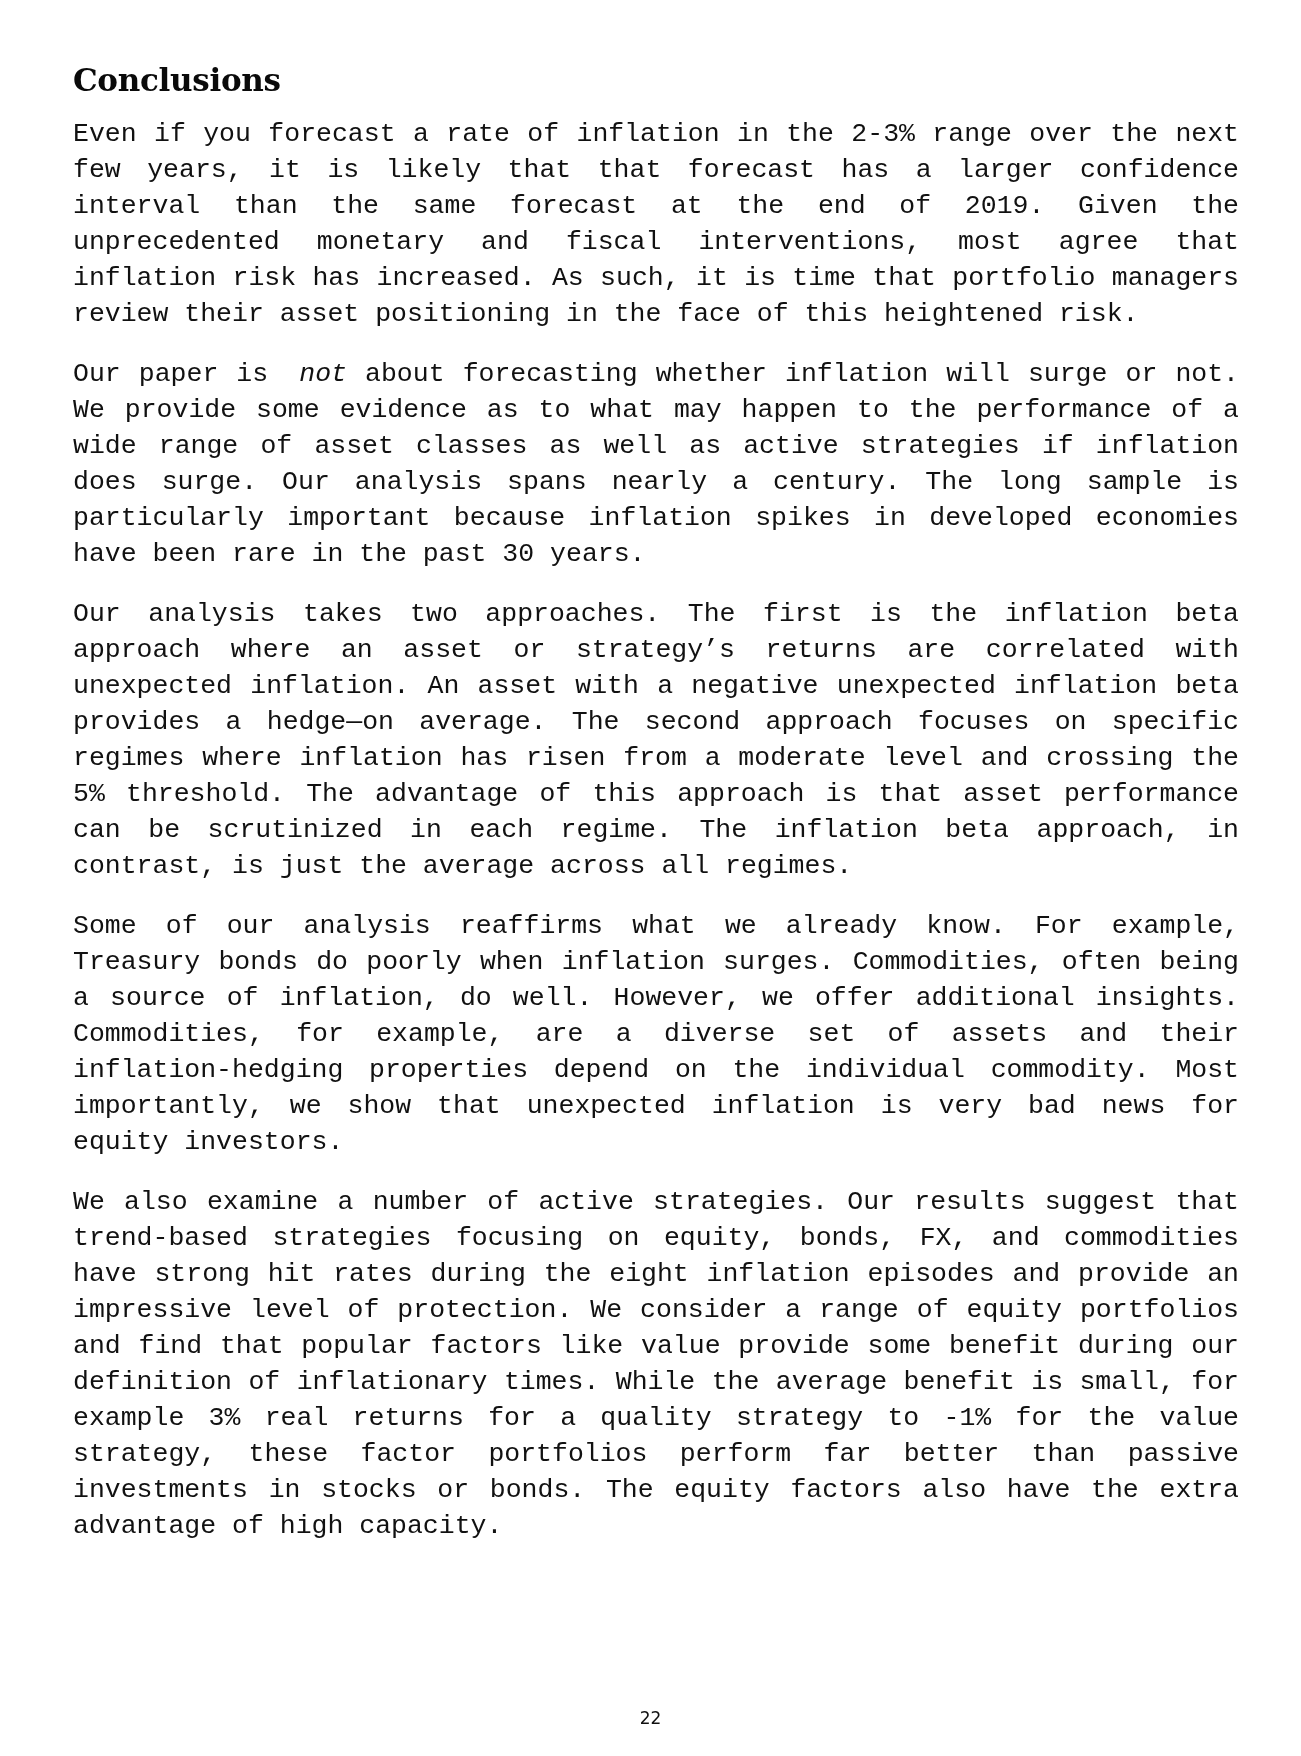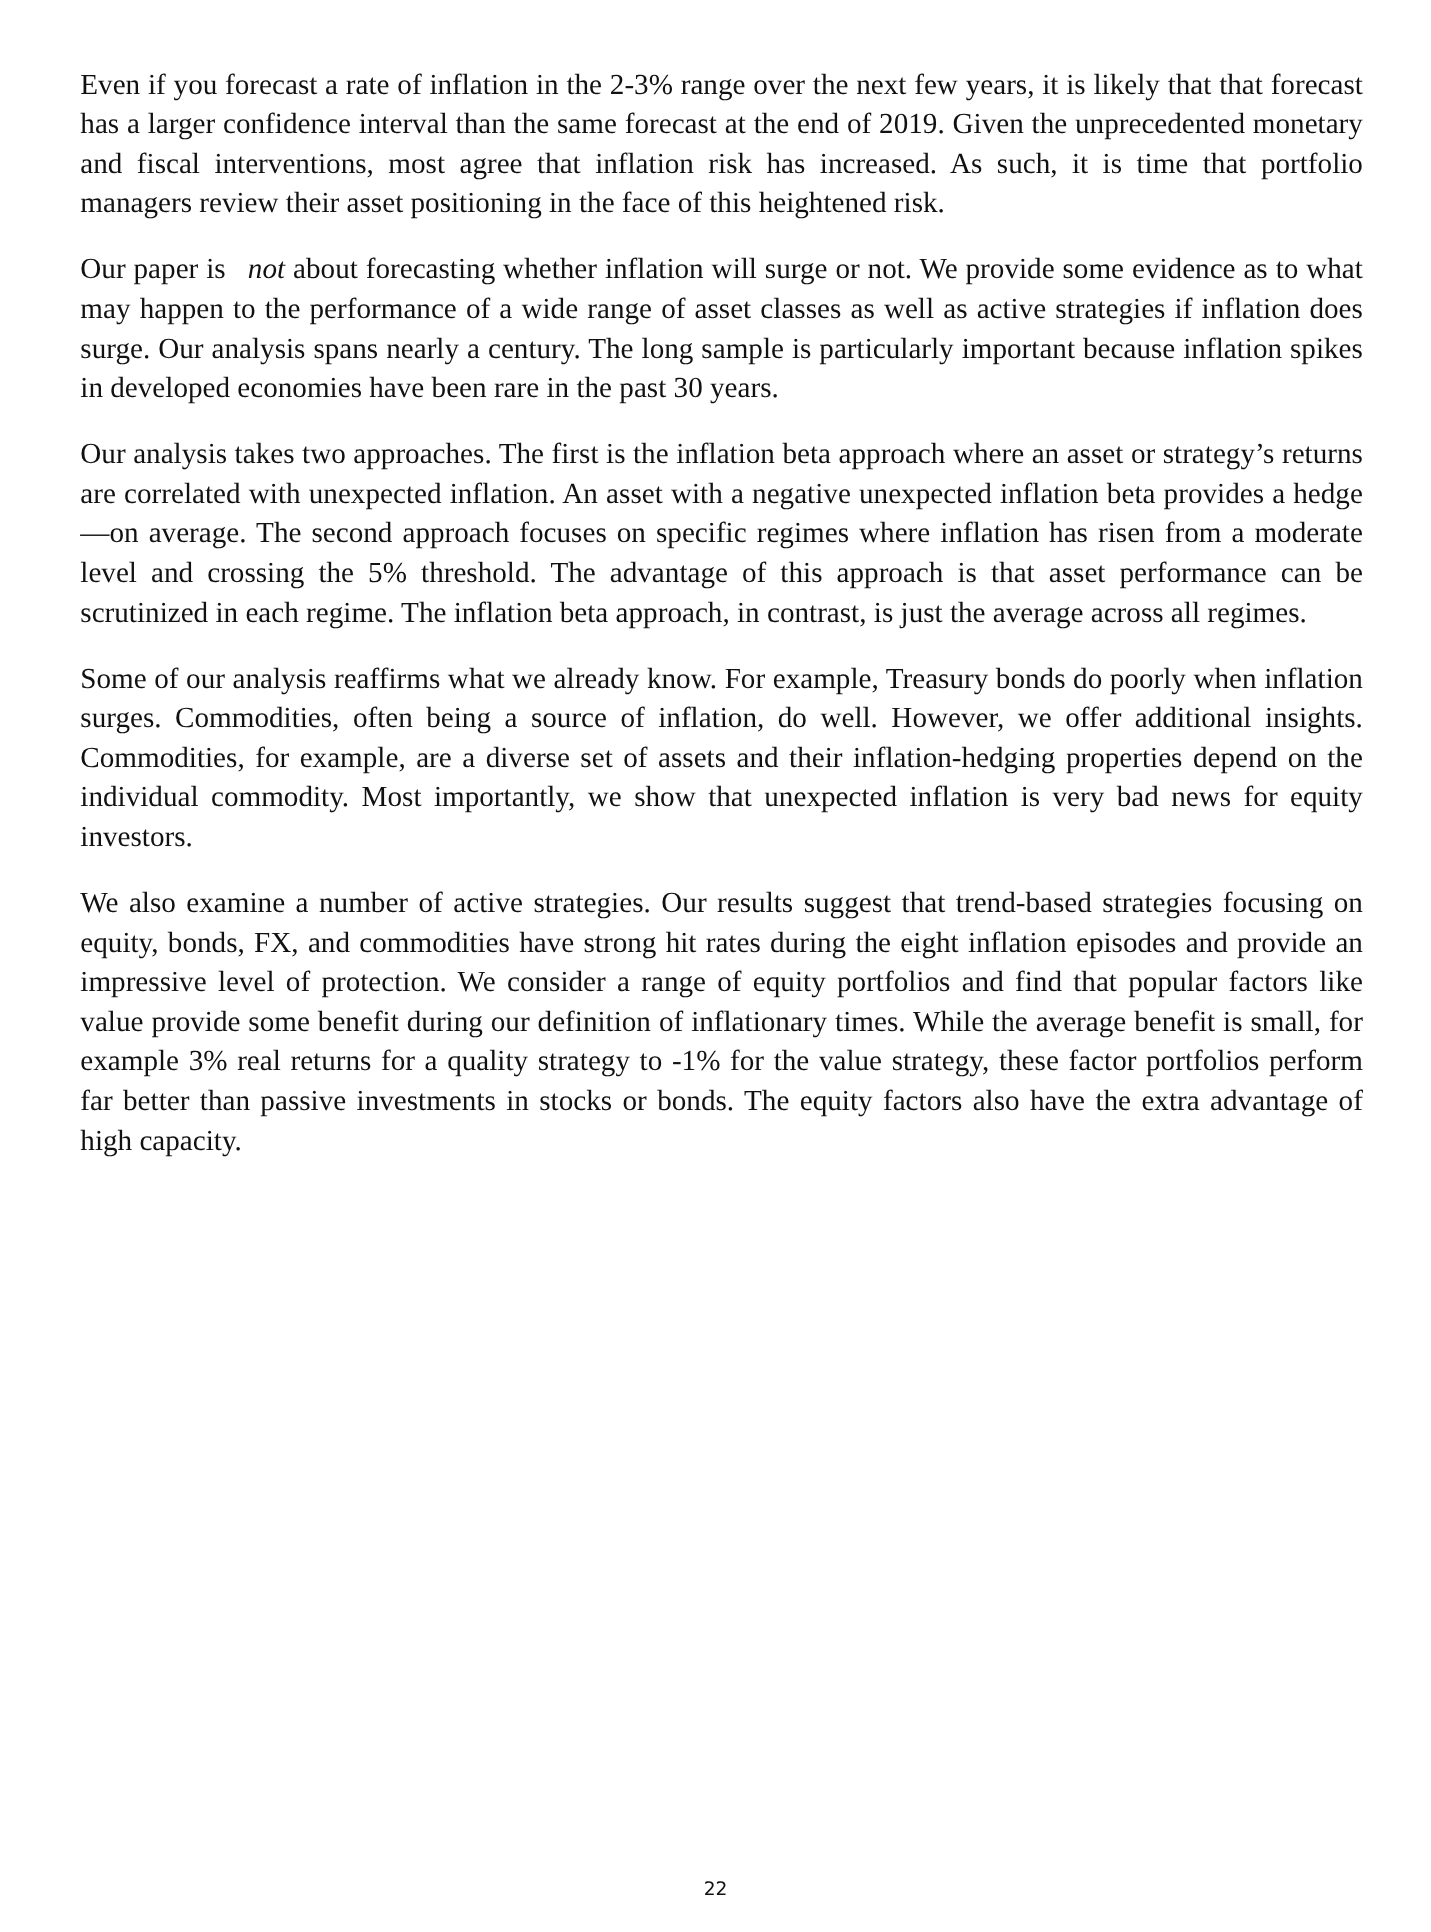--- a/index.html
+++ b/index.html
@@ -24,21 +24,21 @@
     .heading {
       font-family: "DejaVu Serif", "Liberation Serif", serif;
       font-weight: bold;
       font-size: 31px;
       line-height: 44px;
       margin: 0 0 14px 0;
       letter-spacing: -0.3px;
       color: #0a0a0a;
     }
     .para {
-      font-family: Liberation Serif, serif;
+      font-family: Liberation Mono, monospace;
       font-size: 26.5px;
       line-height: 36px;
       text-align: justify;
       margin: 0 0 24px 0;
       color: #111111;
     }
     .para em {
       font-style: italic;
       margin-left: 13px;
     }
@@ -50,20 +50,21 @@
       text-align: center;
       font-family: "DejaVu Sans", "Liberation Sans", sans-serif;
       font-size: 17px;
       color: #111111;
     }
   </style>
 </head>
 <body>
 
 <div class="page">
+  <h2 class="heading">Conclusions</h2>
 
   <p class="para">Even if you forecast a rate of inflation in the 2-3% range over the next few years, it is likely that that forecast has a larger confidence interval than the same forecast at the end of 2019. Given the unprecedented monetary and fiscal interventions, most agree that inflation risk has increased. As such, it is time that portfolio managers review their asset positioning in the face of this heightened risk.</p>
 
   <p class="para"><span>Our paper is </span><em>not</em><span> about forecasting whether inflation will surge or not. We provide some evidence as to what may happen to the performance of a wide range of asset classes as well as active strategies if inflation does surge. Our analysis spans nearly a century. The long sample is particularly important because inflation spikes in developed economies have been rare in the past 30 years.</span></p>
 
   <p class="para">Our analysis takes two approaches. The first is the inflation beta approach where an asset or strategy’s returns are correlated with unexpected inflation. An asset with a negative unexpected inflation beta provides a hedge—on average. The second approach focuses on specific regimes where inflation has risen from a moderate level and crossing the 5% threshold. The advantage of this approach is that asset performance can be scrutinized in each regime. The inflation beta approach, in contrast, is just the average across all regimes.</p>
 
   <p class="para">Some of our analysis reaffirms what we already know. For example, Treasury bonds do poorly when inflation surges. Commodities, often being a source of inflation, do well. However, we offer additional insights. Commodities, for example, are a diverse set of assets and their inflation-hedging properties depend on the individual commodity. Most importantly, we show that unexpected inflation is very bad news for equity investors.</p>
 
   <p class="para">We also examine a number of active strategies. Our results suggest that trend-based strategies focusing on equity, bonds, FX, and commodities have strong hit rates during the eight inflation episodes and provide an impressive level of protection. We consider a range of equity portfolios and find that popular factors like value provide some benefit during our definition of inflationary times. While the average benefit is small, for example 3% real returns for a quality strategy to -1% for the value strategy, these factor portfolios perform far better than passive investments in stocks or bonds. The equity factors also have the extra advantage of high capacity.</p>

